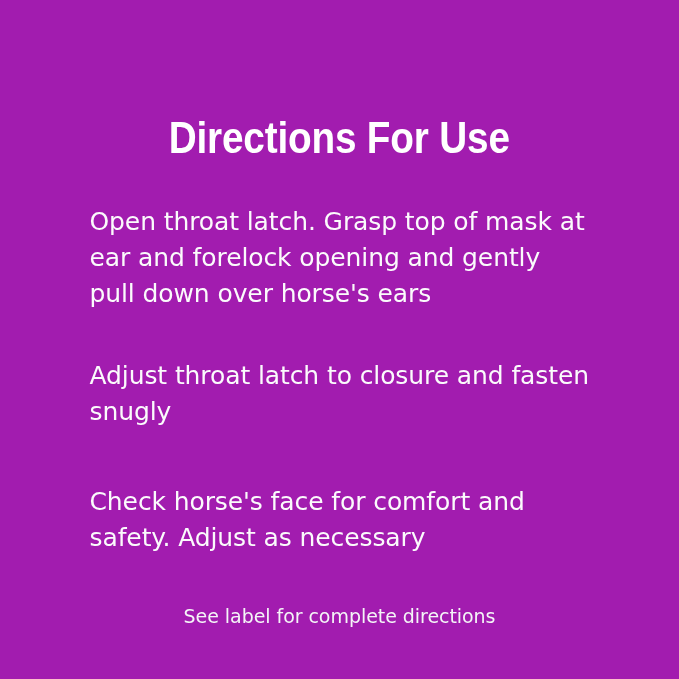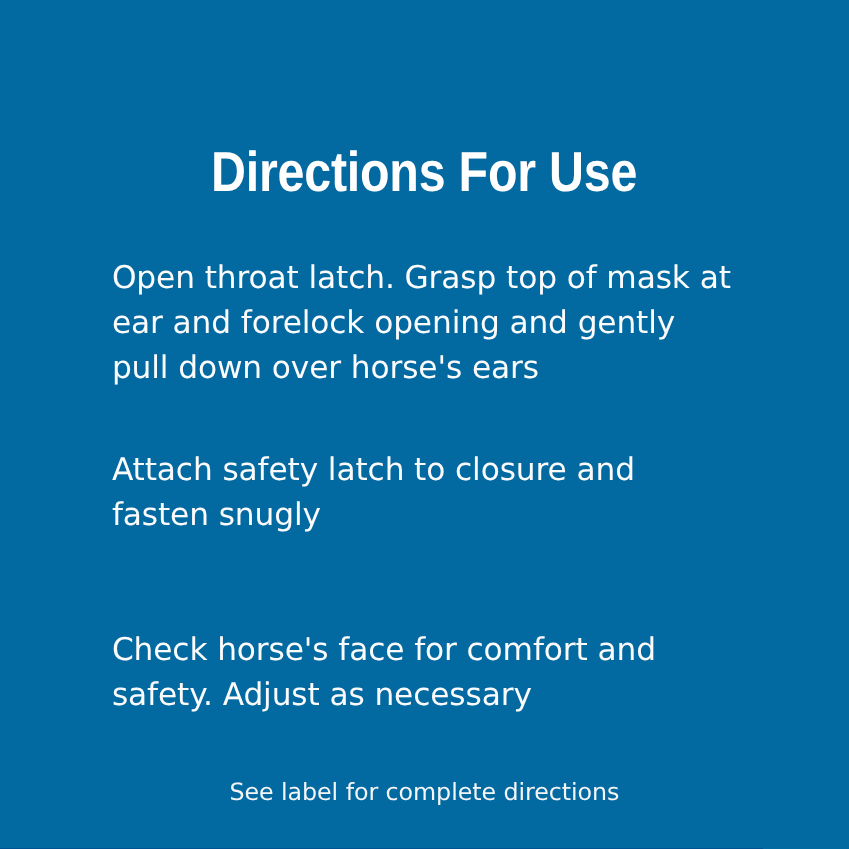--- a/index.html
+++ b/index.html
@@ -10,21 +10,21 @@
     width: 679px;
     height: 679px;
     background: #032b77;
     font-family: "DejaVu Sans", sans-serif;
     overflow: hidden;
   }
   .panel {
     box-sizing: border-box;
     width: 679px;
     height: 679px;
-    background: #0369a1;
+    background: #a21caf;
     display: flex;
     flex-direction: column;
     align-items: center;
     padding: 0 80px;
   }
   .title {
     margin: 0;
     padding: 0;
     color: #ffffff;
     font-family: "Liberation Sans Narrow", "Liberation Sans", sans-serif;
@@ -45,21 +45,21 @@
     color: #fbfbfc;
     font-family: "DejaVu Sans", sans-serif;
     font-weight: 400;
     font-size: 25px;
     line-height: 36px;
     text-align: left;
     letter-spacing: -0.1px;
   }
   .para-1 { margin-top: 44px; }
   .para-2 { margin-top: 46px; }
-  .para-3 { margin-top: 72px; }
+  .para-3 { margin-top: 54px; }
   .footnote {
     margin: 0;
     padding: 0;
     margin-top: 50px;
     color: #f4f5f7;
     font-family: "DejaVu Sans", sans-serif;
     font-weight: 400;
     font-size: 19px;
     line-height: 20px;
     text-align: center;
@@ -68,19 +68,19 @@
 </style>
 </head>
 <body>
 
 <div class="panel">
 
   <h1 class="title">Directions For Use</h1>
 
   <p class="body-block para-1">Open throat latch. Grasp top of mask at ear and forelock opening and gently pull down over horse's ears</p>
 
-  <p class="body-block para-2">Attach safety latch to closure and fasten snugly</p>
+  <p class="body-block para-2">Adjust throat latch to closure and fasten snugly</p>
 
   <p class="body-block para-3">Check horse's face for comfort and safety. Adjust as necessary</p>
 
   <p class="footnote">See label for complete directions</p>
 
 </div>
 
 </body></html>

